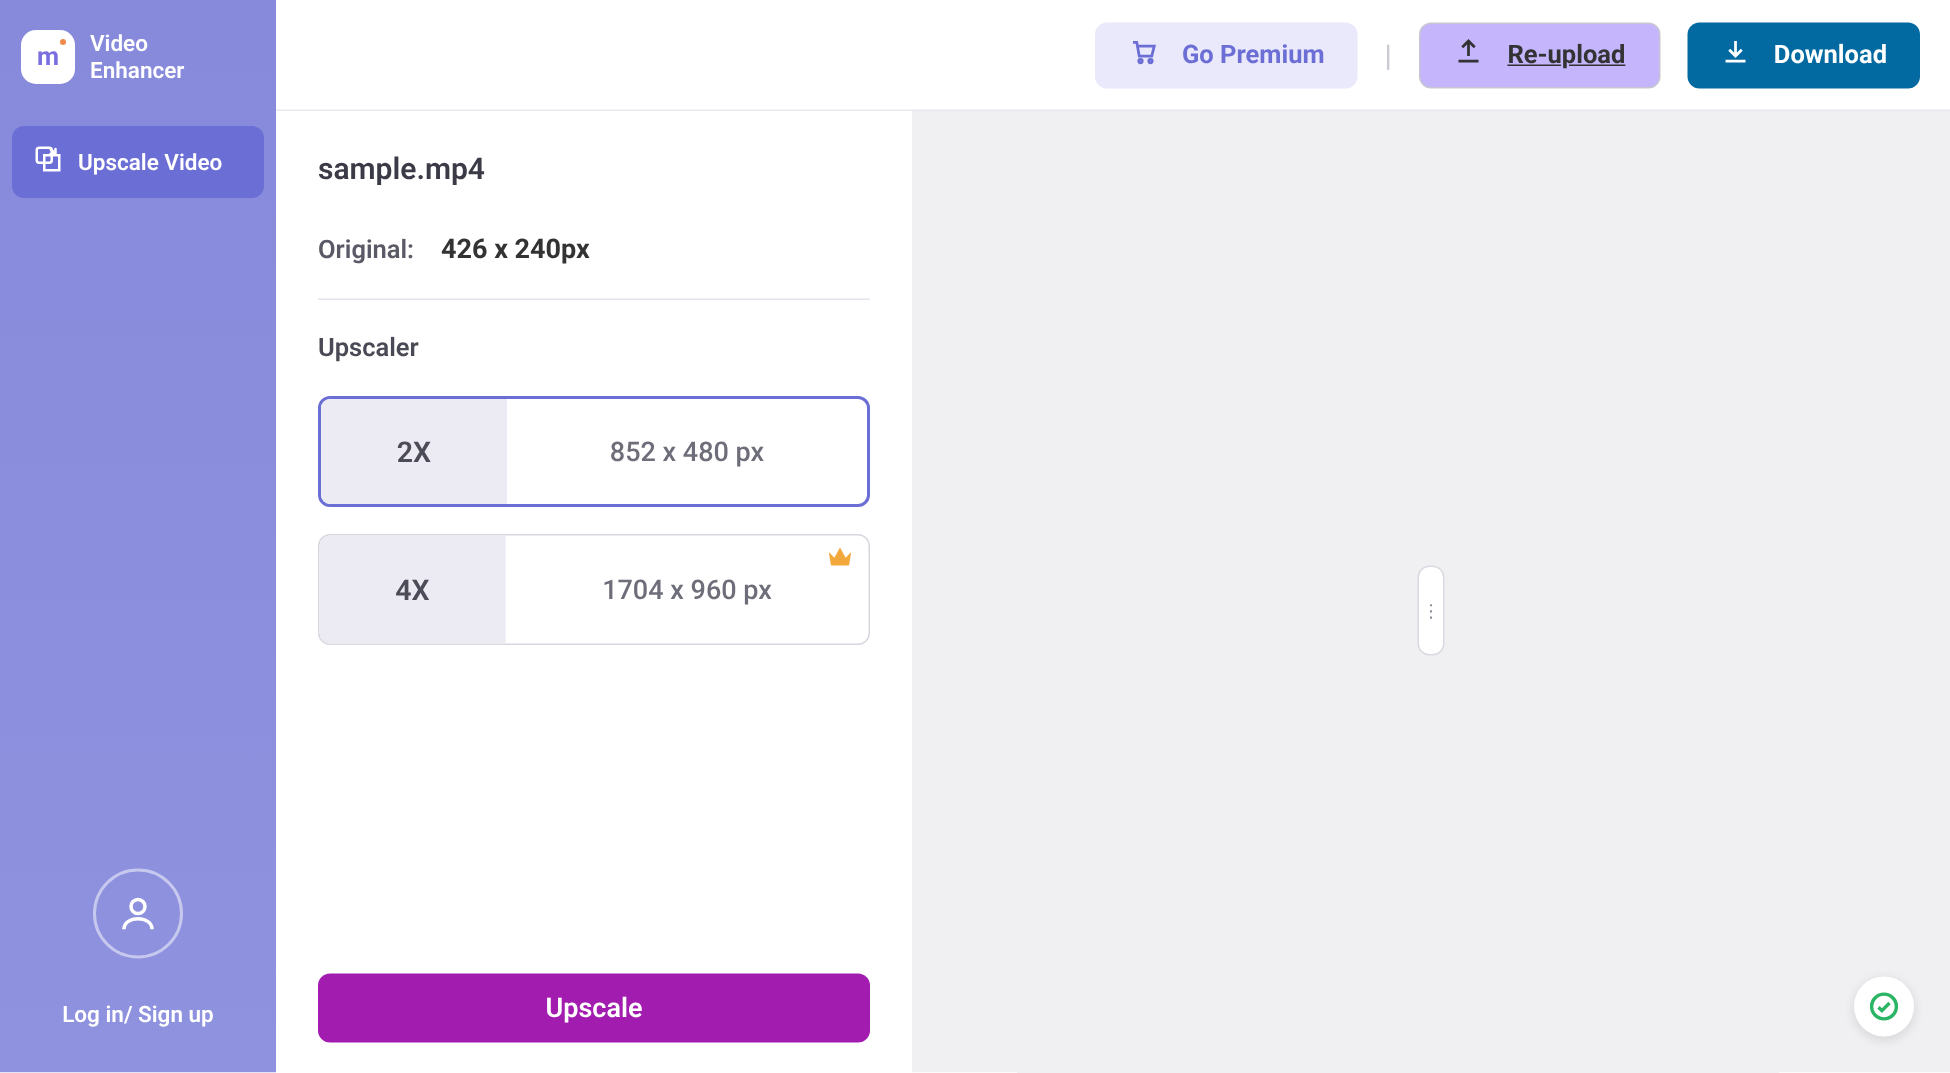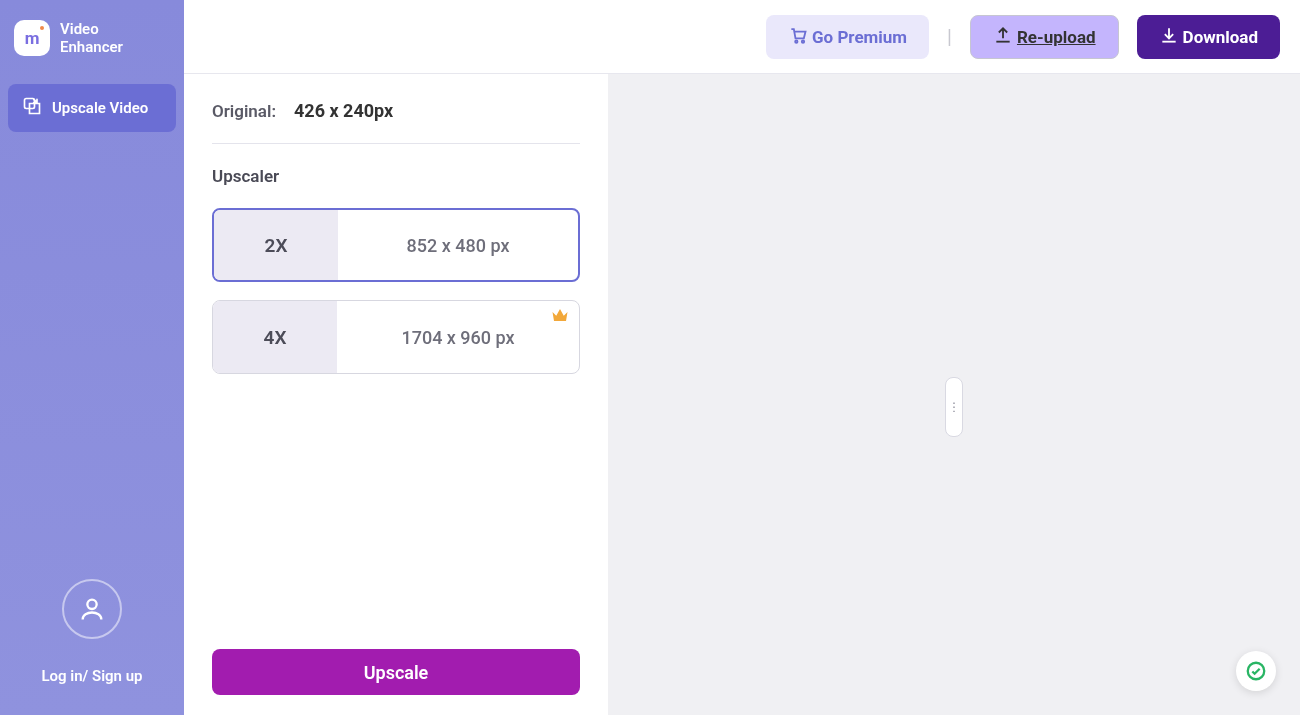--- a/index.html
+++ b/index.html
@@ -15,24 +15,24 @@
 .nav-btn svg { width:20px; height:20px; }
 .sidebar-spacer { flex:1; }
 .profile-block { display:flex; flex-direction:column; align-items:center; gap:28px; margin-bottom:10px; }
 .avatar { width:60px; height:60px; border-radius:50%; border:2px solid rgba(255,255,255,.5); display:flex; align-items:center; justify-content:center; color:#fff; }
 .avatar svg { width:28px; height:28px; }
 .login-link { color:#fff; font-size:15px; font-weight:600; }
 
 
 .main { flex:1; display:flex; flex-direction:column; }
 .topbar { height:74px; border-bottom:1px solid #e7e7ee; display:flex; align-items:center; justify-content:flex-end; gap:18px; padding:0 20px; }
-.btn { height:44px; border-radius:8px; display:inline-flex; align-items:center; gap:4px; padding:0 22px; font-size:17px; font-weight:700; cursor:pointer; border:none; }
+.btn { height:44px; border-radius:8px; display:inline-flex; align-items:center; gap:16px; padding:0 22px; font-size:17px; font-weight:700; cursor:pointer; border:none; }
 .btn-premium { background:#eae8fb; color:#6b6ed4; }
 .btn-reupload { background:#c4b5fd; color:#333; border:1.5px solid #c6c6d2;text-decoration:underline; }
-.btn-download { background:#4c1d95; color:#fff; }
+.btn-download { background:#0369a1; color:#fff; }
 .vline { color:#c8c8d0; font-size:20px; }
 .btn svg { width:20px; height:20px; }
 
 
 .body { flex:1; display:flex; }
 
 
 .settings { width:424px; padding:26px 28px 20px 28px; display:flex; flex-direction:column; }
 .filename { font-size:20px; font-weight:600; color:#3b3b47; margin-bottom:32px; }
 .row-label { font-size:17px; color:#5a5a66; font-weight:600; }
@@ -126,20 +126,21 @@
             <path d="M4 20h16"></path>
           </svg>
       </span>
       <span>Download</span>
     </button>
   </div>
 
   <div class="body">
 
     <div class="settings">
+      <div class="filename">sample.mp4</div>
       <div class="orig-row">
         <span class="row-label">Original:</span>
         <span class="row-val">426 x 240px</span>
       </div>
       <hr class="hr">
       <div class="section-title">Upscaler</div>
 
       <div class="option selected">
         <div class="option-left">2X</div>
         <div class="option-right">852 x 480 px</div>

